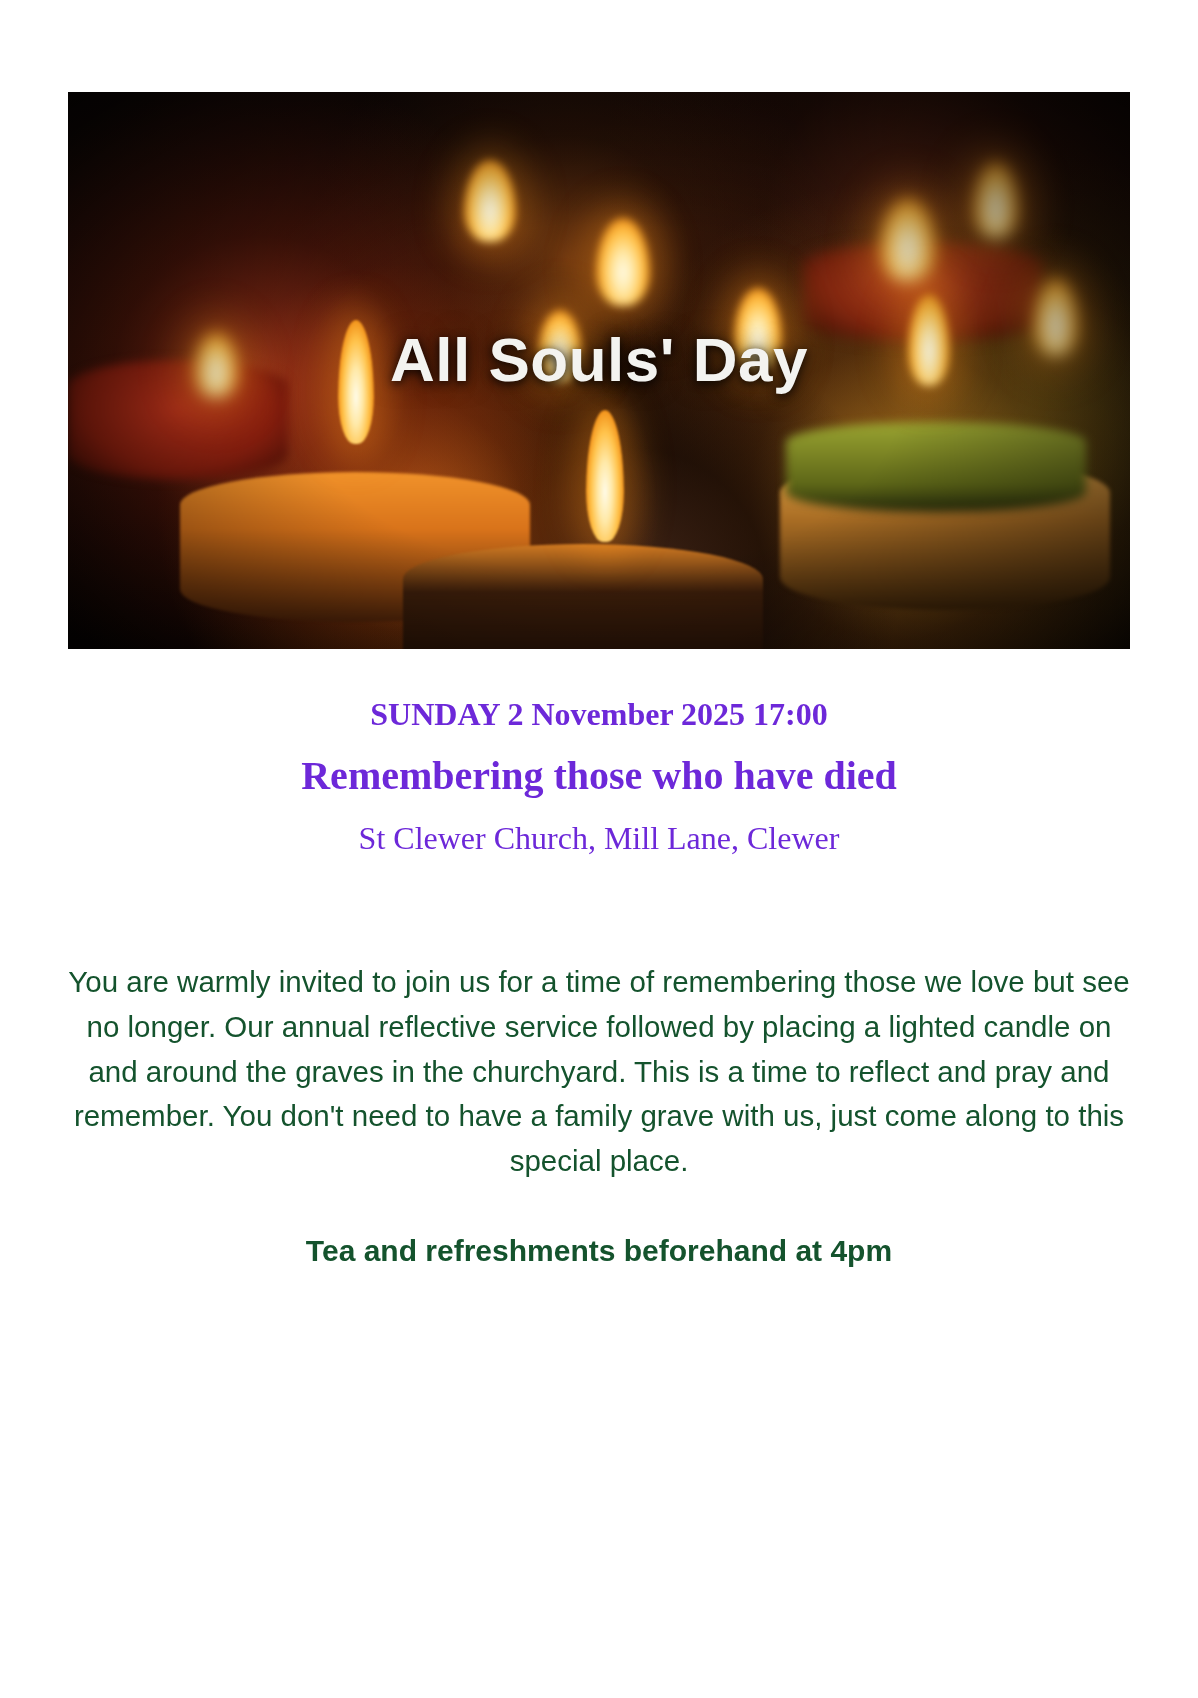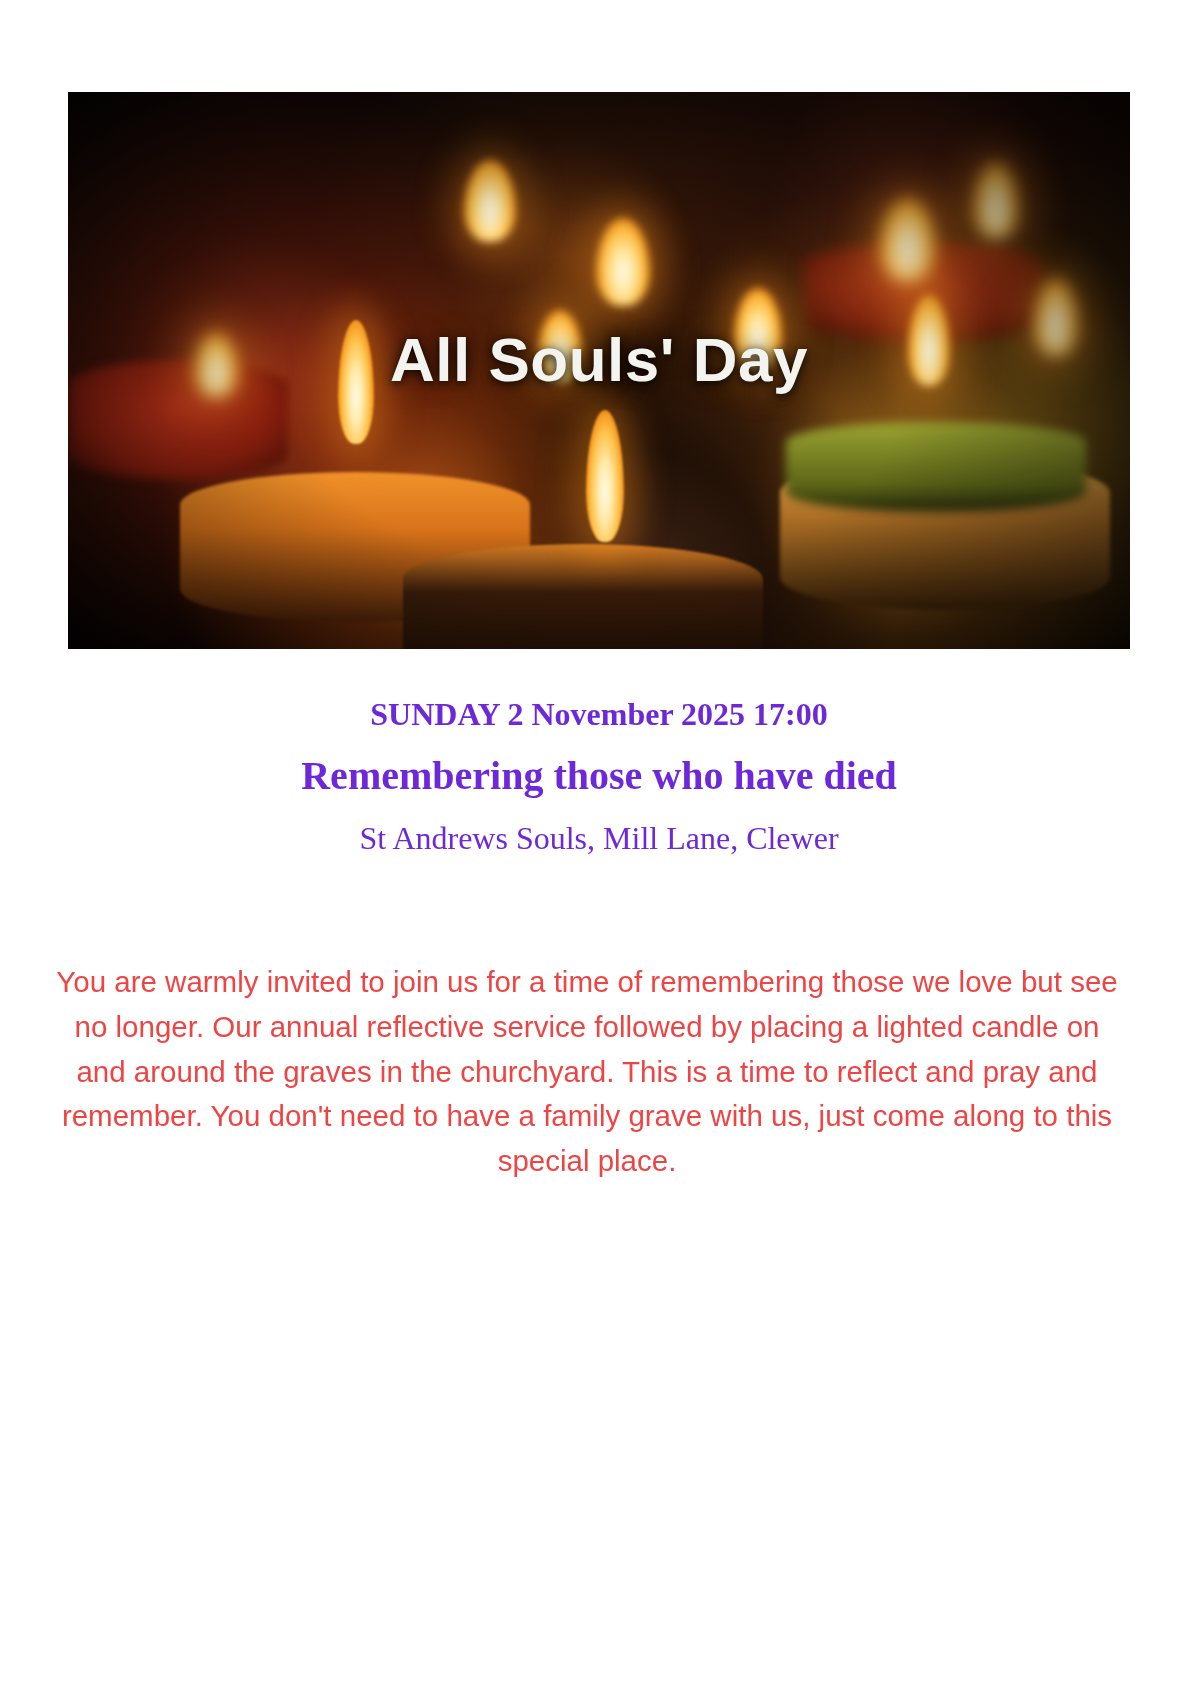--- a/index.html
+++ b/index.html
@@ -106,28 +106,28 @@
     line-height: 1.72;
   }
   .line-place {
     font-size: 32px;
     font-weight: normal;
     line-height: 1.72;
   }
 
   .body-block {
     position: absolute;
-    left: 48px;
+    left: 60px;
     top: 928px;
     width: 1078px;
     text-align: center;
     font-family: "Liberation Sans", sans-serif;
     font-size: 29.5px;
     line-height: 1.52;
-    color: #ef4444;
+    color: #14532d;
   }
   .body-block p {
     margin: 0;
   }
   .bold {
     font-weight: bold;
   }
   .spacer-line {
     height: 44px;
   }
@@ -176,21 +176,22 @@
     <div class="flame" style="left:518px; top:318px; width:38px; height:132px;"></div>
 
     <div class="hero-vignette"></div>
 
     <div class="hero-title">All Souls' Day</div>
   </div>
 
   <div class="serif-block">
     <div class="line-date">SUNDAY 2 November 2025 17:00</div>
     <div class="line-remember">Remembering those who have died</div>
-    <div class="line-place">St Andrews Souls, Mill Lane, Clewer</div>
+    <div class="line-place">St Clewer Church, Mill Lane, Clewer</div>
   </div>
 
   <div class="body-block">
     <p>You are warmly invited to join us for a time of remembering those we love but see no longer. Our annual reflective service followed by placing a lighted candle on and around the graves in the churchyard. This is a time to reflect and pray and remember. You don't need to have a family grave with us, just come along to this special place.</p>
     <div class="spacer-line"></div>
+    <p class="tea-line">Tea and refreshments beforehand at 4pm</p>
   </div>
 
 </div>
 
 </body></html>

